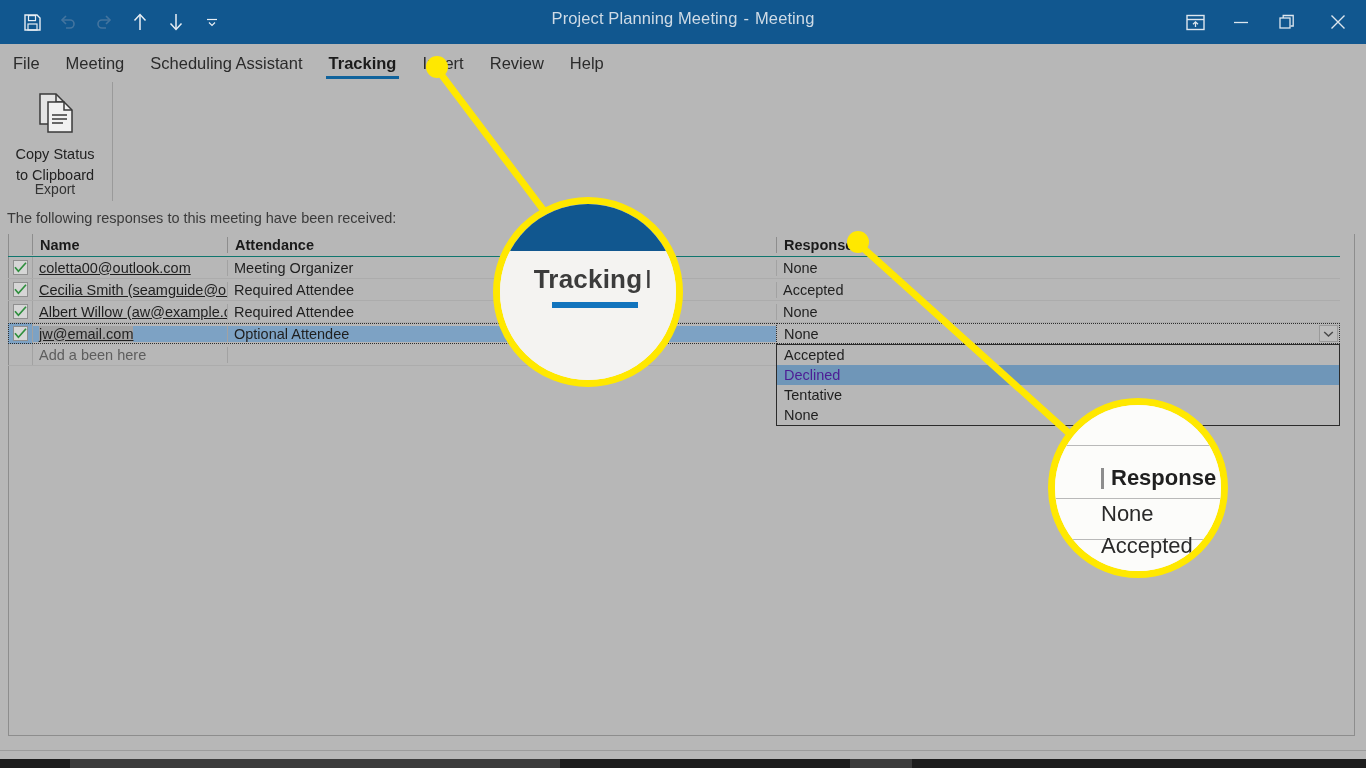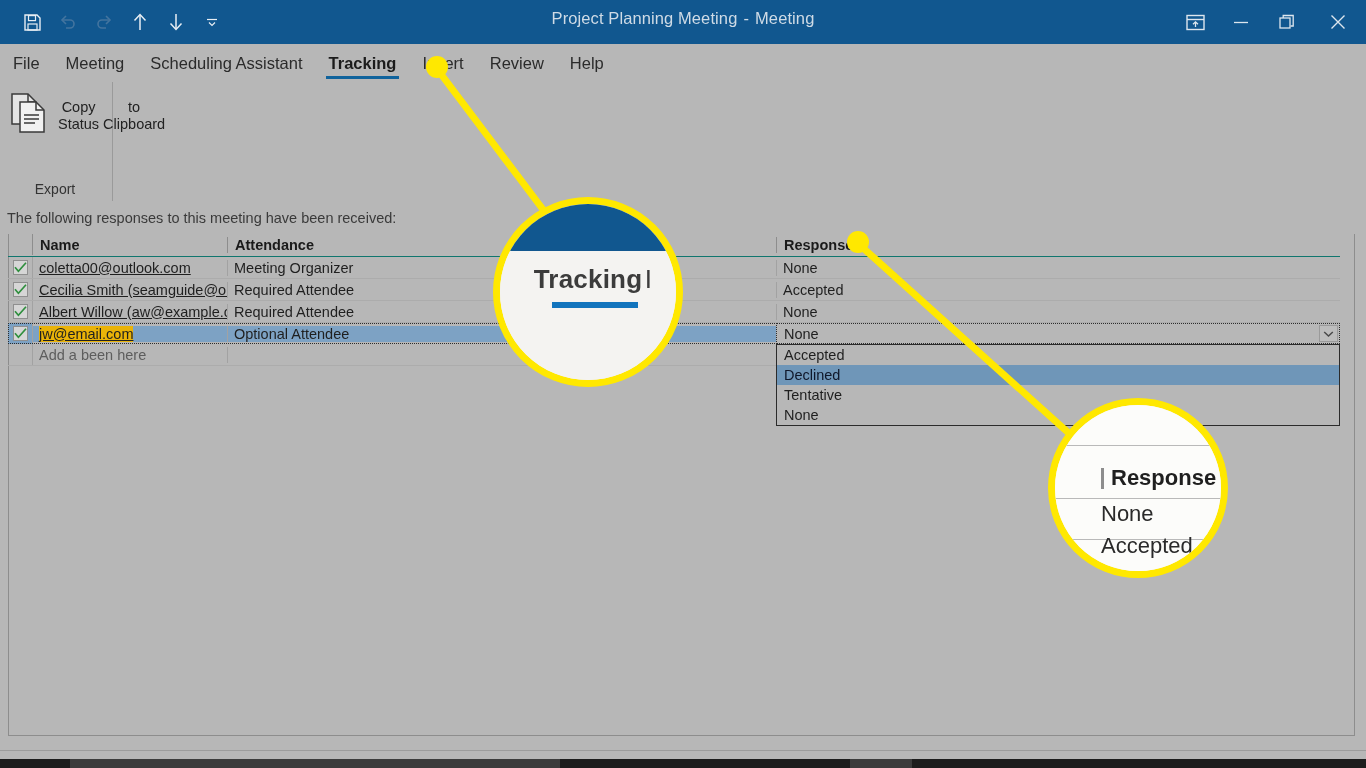--- a/index.html
+++ b/index.html
@@ -56,21 +56,21 @@
 
   #ribbon-body{
     position:absolute;left:0;top:38px;width:1366px;height:119px;
   }
   #grp-export{
     position:absolute;left:0;top:0;width:112px;height:119px;
     border-right:1px solid #9a9a9a;
   }
   #copy-status-btn{
     position:absolute;left:0;top:8px;width:110px;
-    display:flex;flex-direction:row;align-items:center;gap:4px;
+    display:flex;flex-direction:column;align-items:center;gap:4px;
   }
   #copy-status-btn .lbl{
     font-size:14.5px;color:#222;text-align:center;line-height:17px;
   }
   #grp-label{
     position:absolute;left:0;bottom:4px;width:110px;text-align:center;
     font-size:14px;color:#333;
   }
   #ribbon-rule{
     position:absolute;left:0;top:200px;width:1366px;height:1px;background:#9c9c9c;
@@ -107,21 +107,21 @@
   .c-resp{flex:1 1 auto;padding-left:6px;box-sizing:border-box;overflow:hidden;white-space:nowrap;}
 
   .hrow{height:23px;font-weight:bold;color:#1a1a1a;border-bottom:1px solid #0f766e;}
   .hrow .c-check,.hrow .c-name,.hrow .c-att{border-right:1px solid #8d8d8d;}
   .hrow .c-name,.hrow .c-att,.hrow .c-resp{padding-left:7px;}
 
   .trow.body{border-bottom:1px solid #acacac;}
   .trow.body .email{text-decoration:underline;}
   .trow.selected .c-check,.trow.selected .c-name,.trow.selected .c-att{background:#7da2c4;}
   .trow.selected{border-bottom:none;}
-  .trow.selected .c-name .email{background:#eab308;}
+  .trow.selected .c-name .email{background:#a3a3a3;}
   .sel-outline{
     position:absolute;left:0;top:0;width:775px;height:21px;
     border:1px dotted #2d2d2d;box-sizing:border-box;pointer-events:none;
   }
   .ghost{color:#5d5d5d;}
 
   .chk{
     width:15px;height:15px;border:1px solid #8f8f8f;background:#d6d6d6;
     display:flex;align-items:center;justify-content:center;box-sizing:border-box;
   }
@@ -138,21 +138,21 @@
     background:#bdbdbd;border:1px solid #9a9a9a;box-sizing:border-box;
     display:flex;align-items:center;justify-content:center;color:#4a4a4a;
   }
   #resp-dropdown{
     position:absolute;left:768px;top:21px;width:564px;
     background:#b7b7b7;border:1px solid #2b2b2b;box-sizing:border-box;z-index:5;
   }
   #resp-dropdown .opt{
     height:20px;display:flex;align-items:center;padding-left:7px;font-size:14.5px;color:#1f1f1f;
   }
-  #resp-dropdown .opt.hl{background:#6f96b8;color:#0f172a;}
+  #resp-dropdown .opt.hl{background:#6f96b8;color:#4c1d95;}
 
   
   #callouts{position:absolute;left:0;top:0;width:1366px;height:768px;pointer-events:none;z-index:20;}
 
   .magnifier{position:absolute;border-radius:50%;overflow:hidden;
              border:7px solid #ffe800;box-sizing:border-box;background:#f4f3f1;}
 
   #mag1{left:493px;top:197px;width:190px;height:190px;}
   #mag1 .cap-top{position:absolute;left:0;top:0;width:100%;height:47px;background:#11578f;}
   #mag1 .cap-body{position:absolute;left:0;top:47px;width:100%;bottom:0;background:#f4f3f1;}

